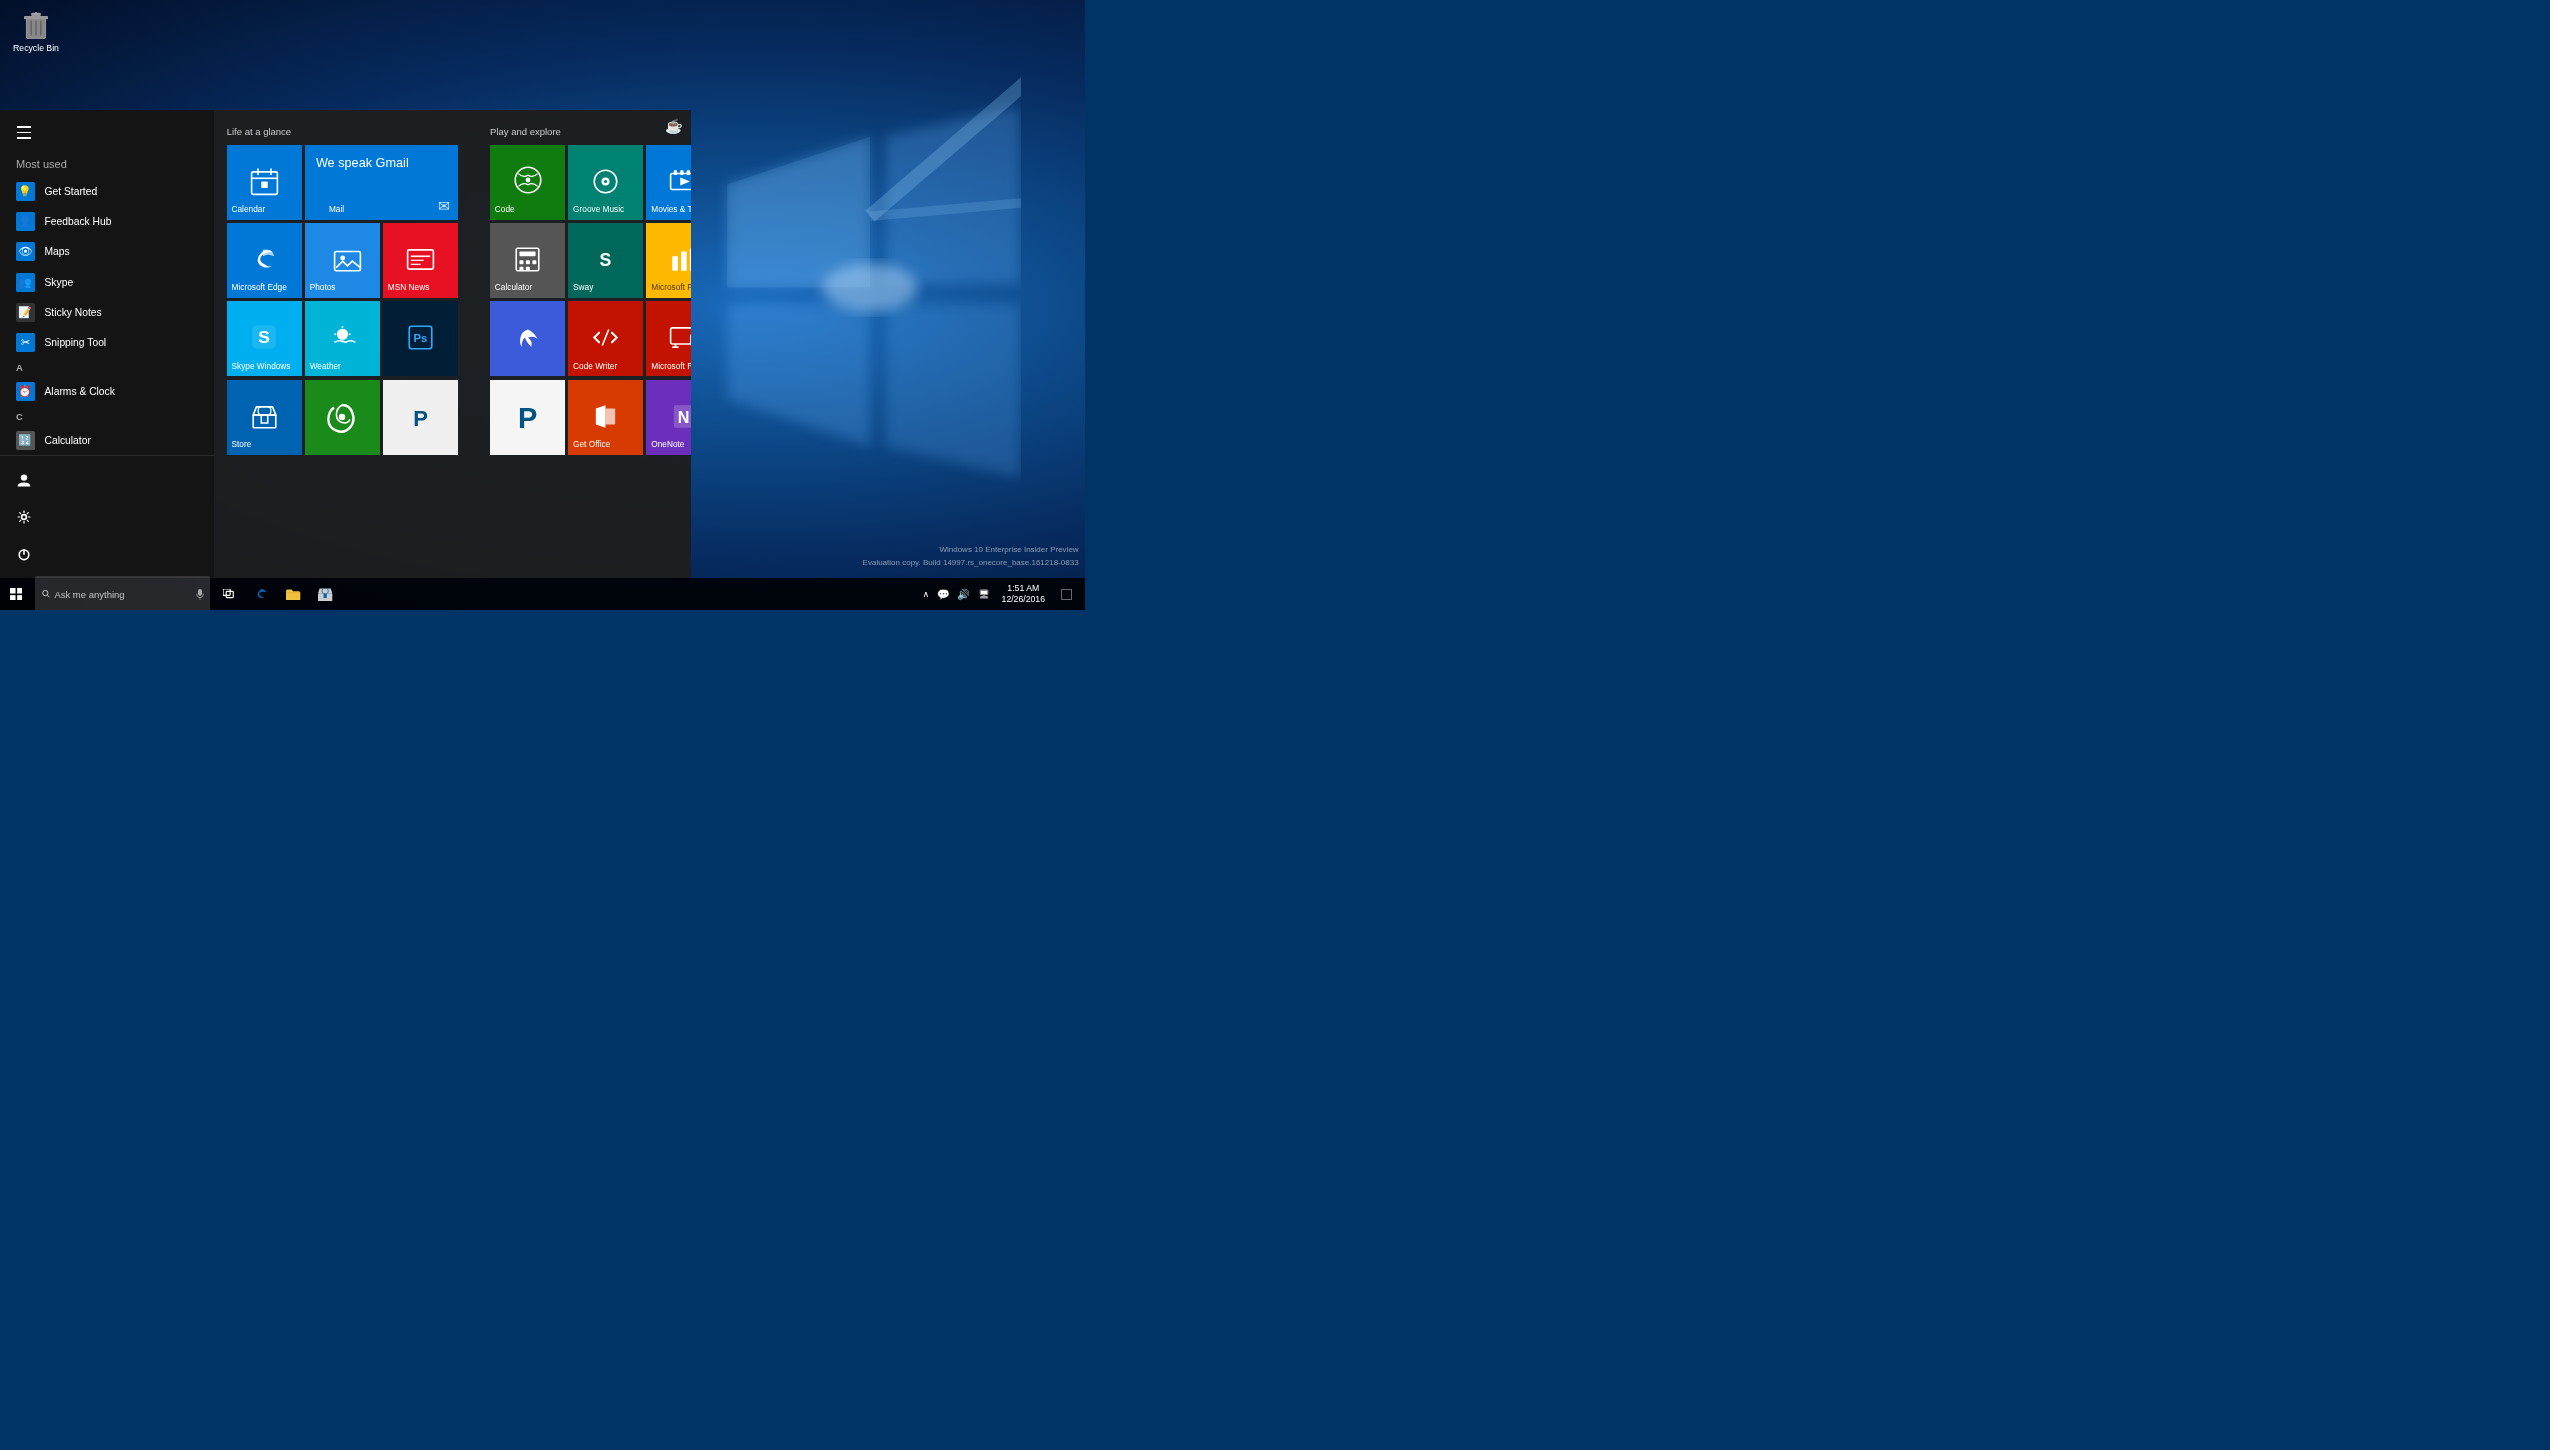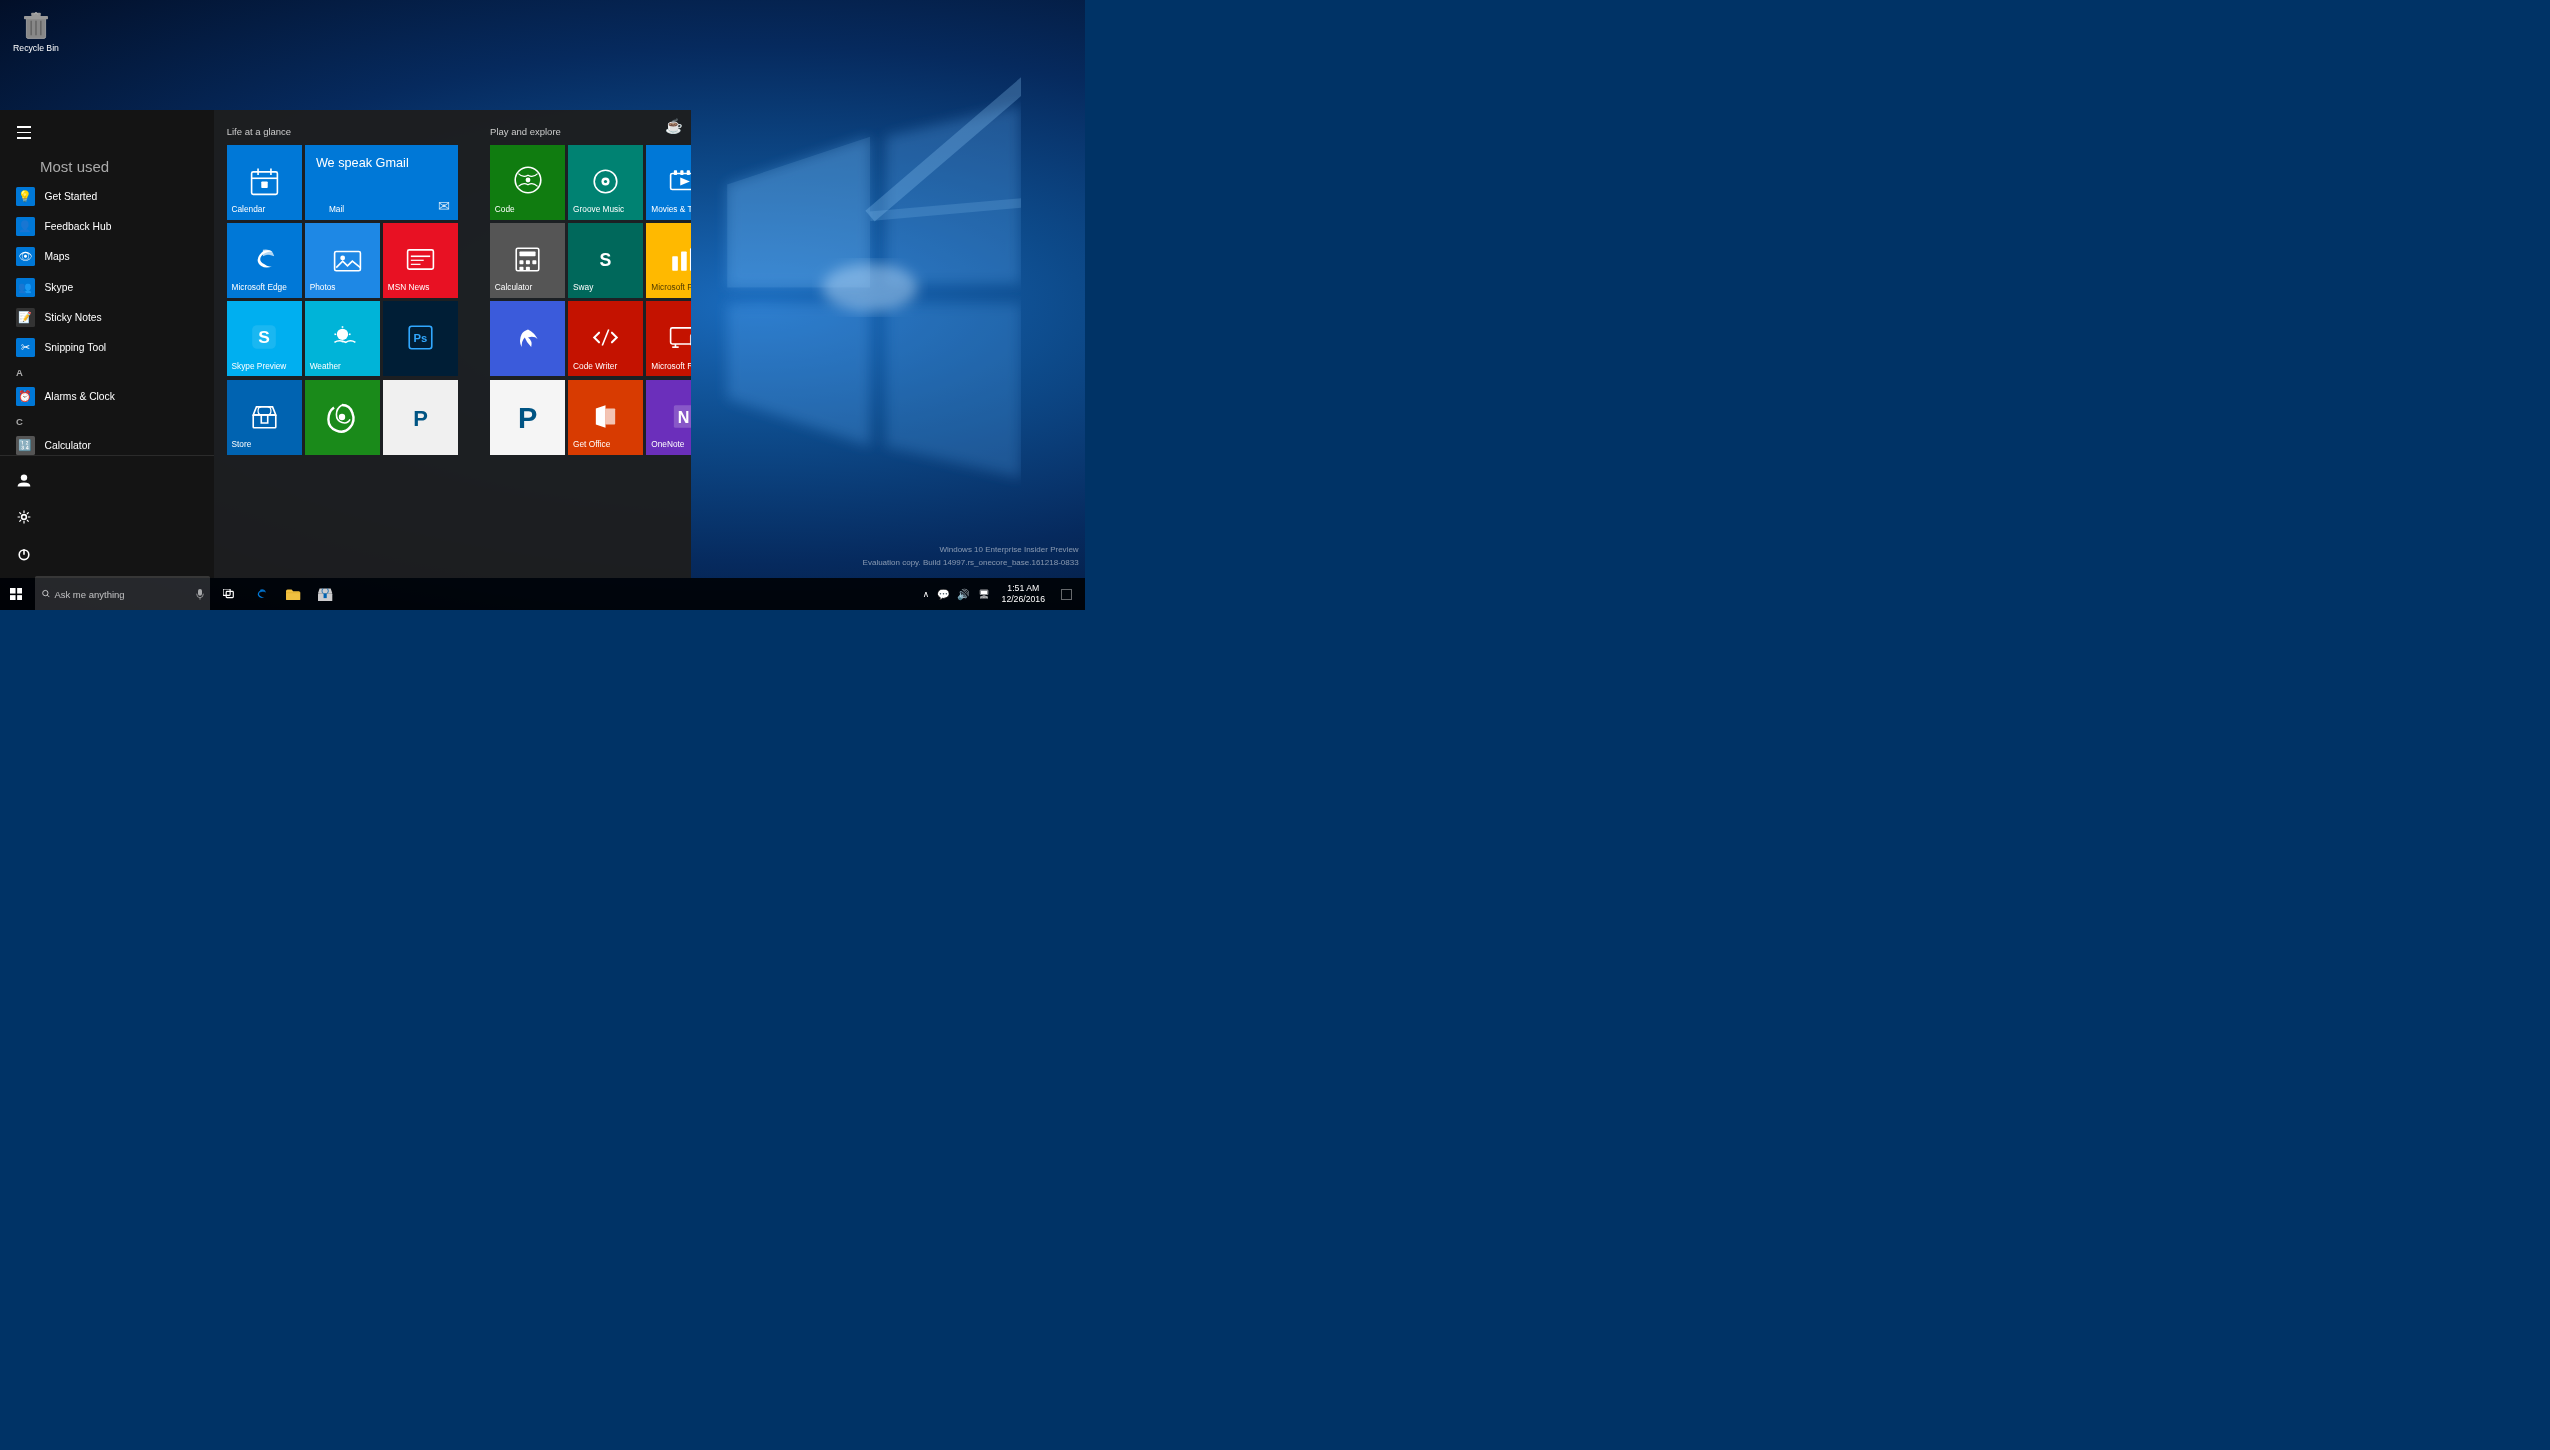--- a/index.html
+++ b/index.html
@@ -78,24 +78,23 @@
     }
     .hamburger span {
       display: block;
       width: 14.3px;
       height: 1.6px;
       background: white;
     }
 
     .most-used-label {
       color: #aaa;
-      font-size: 15px;
+      font-size: 11px;
       padding: 3.2px 16px 6.4px;
       font-weight: 400;
-      margin-left: 24px;
     }
 
     .app-list {
       flex: 1;
       overflow-y: auto;
       padding: 0 0 8px;
     }
 
     .app-item {
       display: flex;
@@ -501,21 +500,21 @@
                 <line x1="6" y1="24" x2="18" y2="24" stroke="white" stroke-width="1.5"></line>
               </svg>
               <span class="tile-label">MSN News</span>
             </div>
 
             <div class="tile" style="background:#00aff0; position:relative;">
               <svg width="30" height="30" viewBox="0 0 38 38" style="margin-bottom:17.5px;font-size:11px">
                 <rect x="4" y="4" width="30" height="30" rx="6" fill="white" opacity="0.1"></rect>
                 <text x="19" y="26" text-anchor="middle" font-size="22" font-weight="bold" fill="white" font-family="sans-serif">S</text>
               </svg>
-              <span class="tile-label">Skype Preview</span>
+              <span class="tile-label">Skype Windows</span>
             </div>
 
             <div class="tile" style="background:#00b4d8; position:relative;">
               <svg width="29" height="29" viewBox="0 0 36 36" style="margin-bottom:17.5px;">
                 <circle cx="18" cy="14" r="7" fill="white"></circle>
                 <line x1="18" y1="4" x2="18" y2="6" stroke="white" stroke-width="2"></line>
                 <line x1="18" y1="22" x2="18" y2="24" stroke="white" stroke-width="2"></line>
                 <line x1="8" y1="14" x2="10" y2="14" stroke="white" stroke-width="2"></line>
                 <line x1="26" y1="14" x2="28" y2="14" stroke="white" stroke-width="2"></line>
                 <path d="M8 24 Q14 20 22 24 Q28 20 34 24" fill="none" stroke="white" stroke-width="2"></path>

